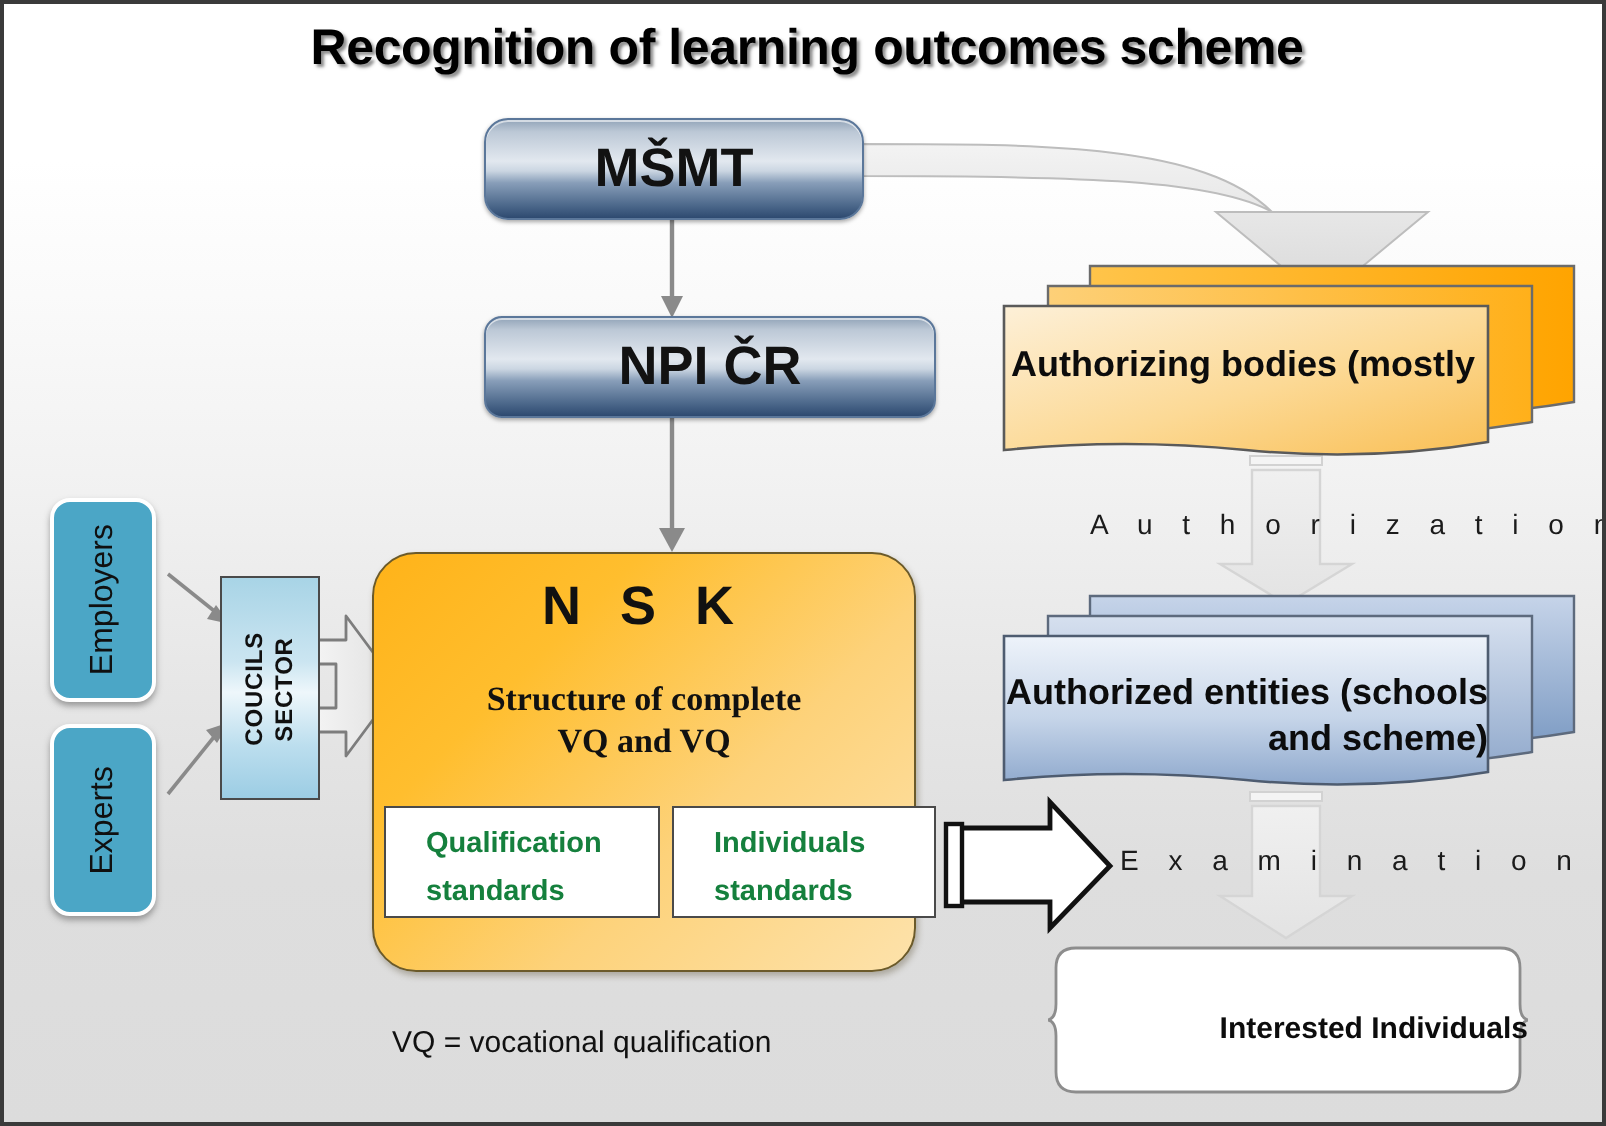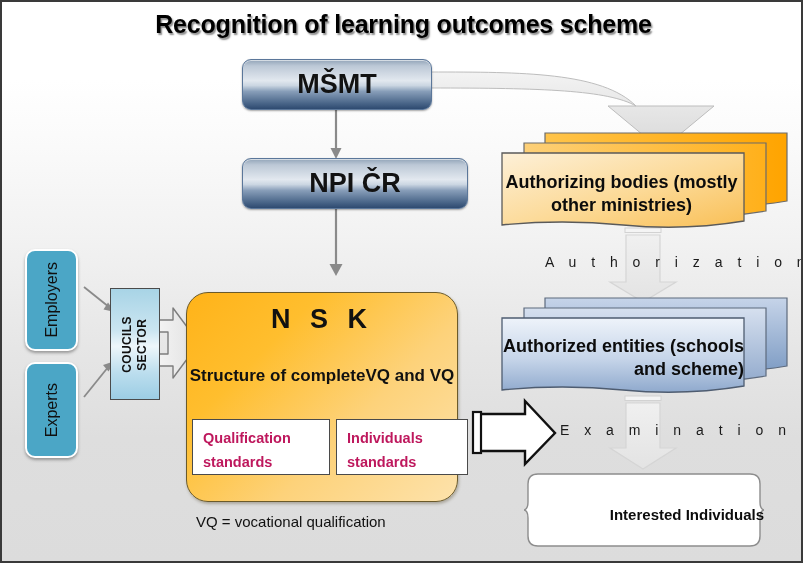--- a/index.html
+++ b/index.html
@@ -67,22 +67,22 @@
   #nsk{
     border-radius:22px;
     border:1.5px solid #6b5a2a;
     background:linear-gradient(135deg,#ffb319 0%,#ffbe2e 28%,#fdd27a 62%,#fde2ab 100%);
     box-shadow:1px 2px 3px rgba(80,70,40,.35);
   }
   #nsk .t1{font-size:27px;font-weight:bold;letter-spacing:6px;color:#111;}
   #nsk .t2{font-size:17px;font-weight:bold;color:#111;line-height:1.25;}
   .stdbox{
     background:#fff;border:1.5px solid #4a4a4a;
-    font-size:14.5px;font-weight:bold;color:#be185d;
-    padding:7px 10px;line-height:1.65;box-sizing:border-box;
+    font-size:14.5px;font-weight:bold;color:#15803d;
+    padding:7px 20px;line-height:1.65;box-sizing:border-box;
   }
 
   
   .docwrap{position:absolute;}
   .doclabel{
     position:absolute;left:0;right:0;
     text-align:center;font-size:18px;font-weight:bold;color:#0c0c0c;
     line-height:1.3;
   }
 
@@ -198,21 +198,21 @@
     </g>
 
     <g>
       <path d="M 157,318 L 171,318 L 171,306 L 197,341 L 171,376 L 171,364 L 157,364
                L 157,352 L 166,352 L 166,330 L 157,330 Z" fill="url(#gChev)" stroke="#7d7d7d" stroke-width="1.4" stroke-linejoin="round"></path>
     </g>
   </svg>
 
   <div id="title">Recognition of learning outcomes scheme</div>
 
-  <div class="node glass ctr" style="left:240px;top:57px;width:190px;height:51px;">
+  <div class="node glass ctr" style="left:240px;top:57px;width:190px;height:51px;border-radius:12px;">
     <span>MŠMT</span>
   </div>
 
   <div class="node glass ctr" style="left:240px;top:156px;width:226px;height:51px;">
     <span>NPI ČR</span>
   </div>
 
   <div class="node teal ctr" style="left:23px;top:247px;width:53px;height:102px;">
     <span class="vtext">Employers</span>
   </div>
@@ -221,25 +221,25 @@
     <span class="vtext">Experts</span>
   </div>
 
   <div class="node ctr" id="sector" style="left:108px;top:286px;width:50px;height:112px;">
     <div style="display:flex;flex-direction:row-reverse;">
       <span class="vtext">SECTOR</span>
       <span class="vtext">COUCILS</span>
     </div>
   </div>
 
-  <div class="node" id="nsk" style="left:184px;top:274px;width:272px;height:210px;margin-top:16px;">
+  <div class="node" id="nsk" style="left:184px;top:274px;width:272px;height:210px;">
     <div class="ctr" style="height:52px;">
       <span class="t1">N S K</span>
     </div>
-    <div class="ctr" style="height:62px;flex-direction:row;">
+    <div class="ctr" style="height:62px;flex-direction:column;font-family:Liberation Serif, serif;">
       <span class="t2">Structure of complete</span>
       <span class="t2">VQ and VQ</span>
     </div>
     <div style="position:absolute;left:5px;top:126px;display:flex;gap:6px;">
       <div class="stdbox" style="width:138px;height:56px;">
         <div>Qualification</div>
         <div>standards</div>
       </div>
       <div class="stdbox" style="width:132px;height:56px;">
         <div>Individuals</div>
@@ -252,21 +252,20 @@
     <svg width="290" height="100">
 
       <path d="M 46,4 L 288,4 L 288,72 Q 228,82 167,76 Q 106,70 46,76 Z" fill="url(#gDocO3)" stroke="#6b6b6b" stroke-width="1.2"></path>
 
       <path d="M 25,14 L 267,14 L 267,82 Q 207,92 146,86 Q 85,80 25,86 Z" fill="url(#gDocO2)" stroke="#6b6b6b" stroke-width="1.2"></path>
 
       <path d="M 3,24 L 245,24 L 245,92 Q 185,102 124,96 Q 63,90 3,96 Z" fill="url(#gDocO)" stroke="#5a5a5a" stroke-width="1.3"></path>
     </svg>
     <div class="doclabel" style="top:42px;width:245px;">
       <div>Authorizing bodies (mostly</div>
-      <div>other ministries)</div>
     </div>
   </div>
 
   <div class="docwrap" style="left:497px;top:292px;width:290px;height:100px;">
     <svg width="290" height="100">
       <path d="M 46,4 L 288,4 L 288,72 Q 228,82 167,76 Q 106,70 46,76 Z" fill="url(#gDocB3)" stroke="#5d6a7d" stroke-width="1.2"></path>
       <path d="M 25,14 L 267,14 L 267,82 Q 207,92 146,86 Q 85,80 25,86 Z" fill="url(#gDocB2)" stroke="#5d6a7d" stroke-width="1.2"></path>
       <path d="M 3,24 L 245,24 L 245,92 Q 185,102 124,96 Q 63,90 3,96 Z" fill="url(#gDocB)" stroke="#4e5c70" stroke-width="1.3"></path>
     </svg>
     <div class="doclabel" style="top:41px;width:245px;text-align:right;">

